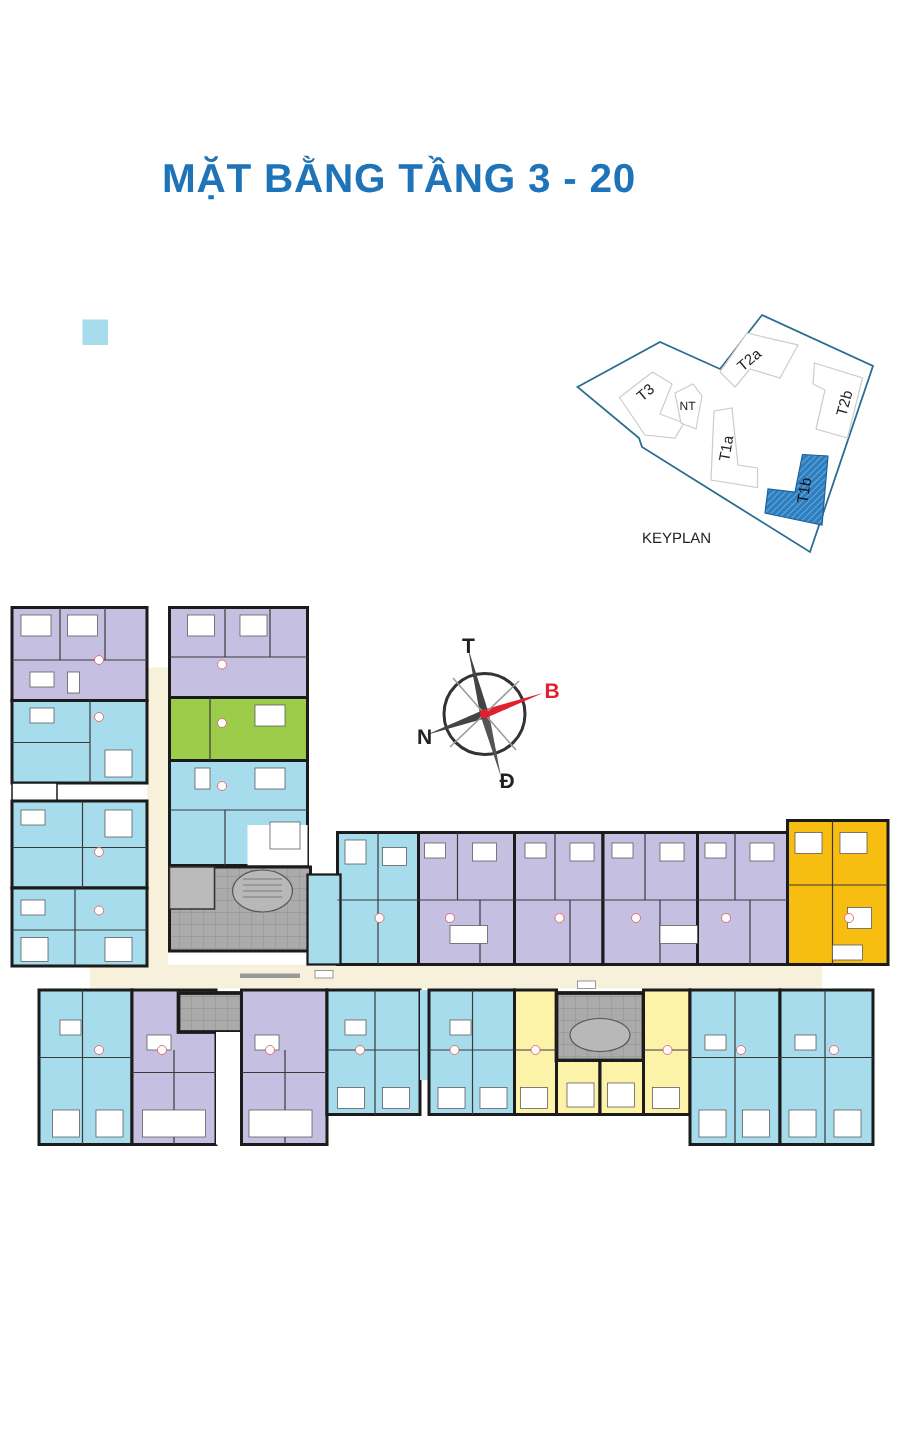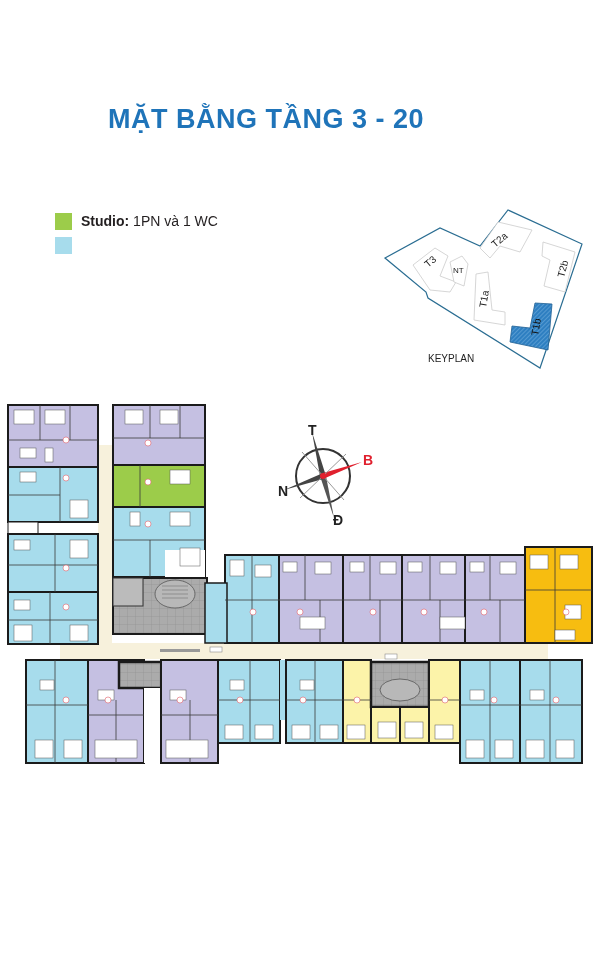--- a/index.html
+++ b/index.html
@@ -17,24 +17,20 @@
   .keyplan { position: absolute; left: 380px; top: 200px; width: 210px; height: 170px; }
   .compass { position: absolute; left: 270px; top: 410px; width: 120px; height: 120px; }
   .plan { position: absolute; left: 0; top: 395px; width: 600px; height: 375px; }
 </style>
 </head>
 <body>
 
 <div class="title">MẶT BẰNG TẦNG 3 - 20</div>
 
 <div class="legend">
-  <div class="legend-item">
-    <div class="swatch" style="background:#9ccc4a"></div>
-    <span class="legend-text"><b>Studio:</b><span> 1PN và 1 WC</span></span>
-  </div>
   <div class="legend-item">
     <div class="swatch" style="background:#a7dcec"></div>
   </div>
 </div>
 
 <svg class="keyplan" viewBox="0 0 210 170">
   <defs>
     <pattern id="hatch" width="3" height="3" patternUnits="userSpaceOnUse" patternTransform="rotate(45)">
       <rect width="3" height="3" fill="#2e7fc1"></rect>
       <line x1="0" y1="0" x2="0" y2="3" stroke="#8fc3e8" stroke-width="0.8"></line>

